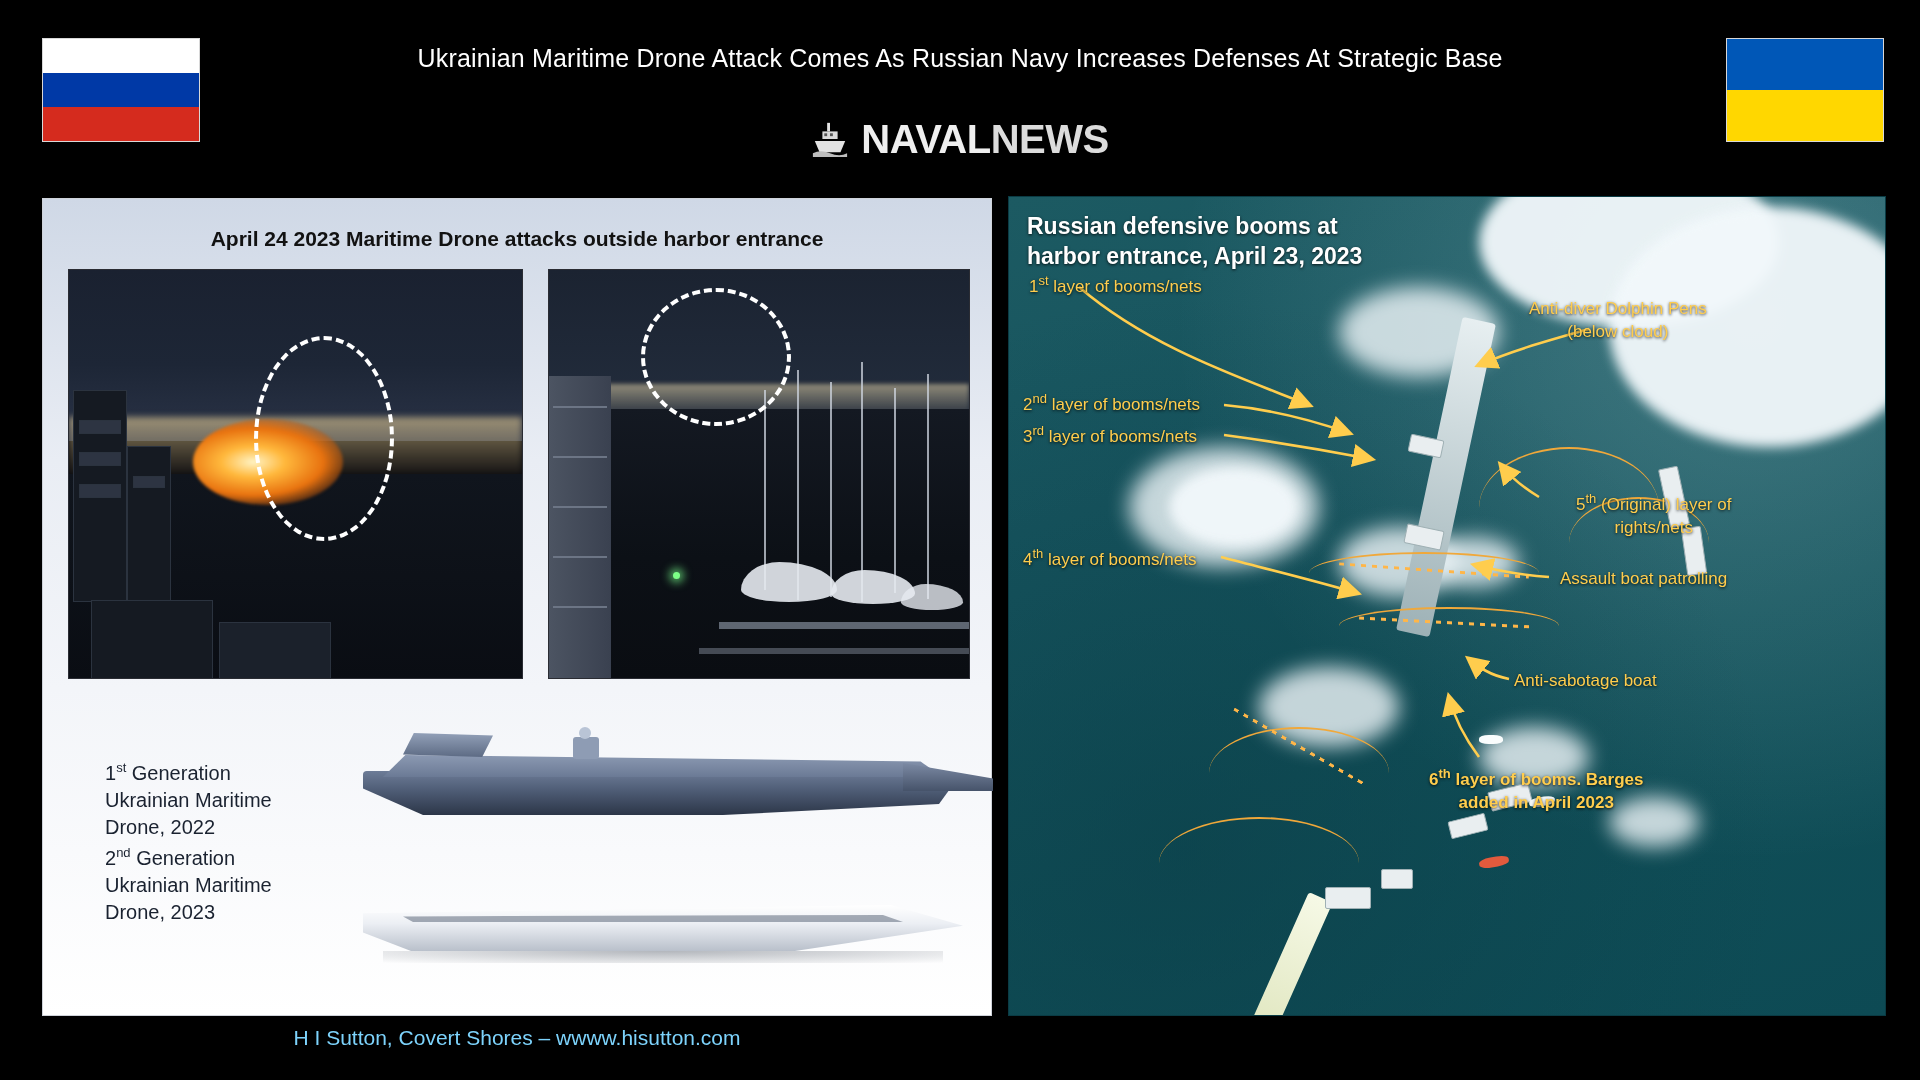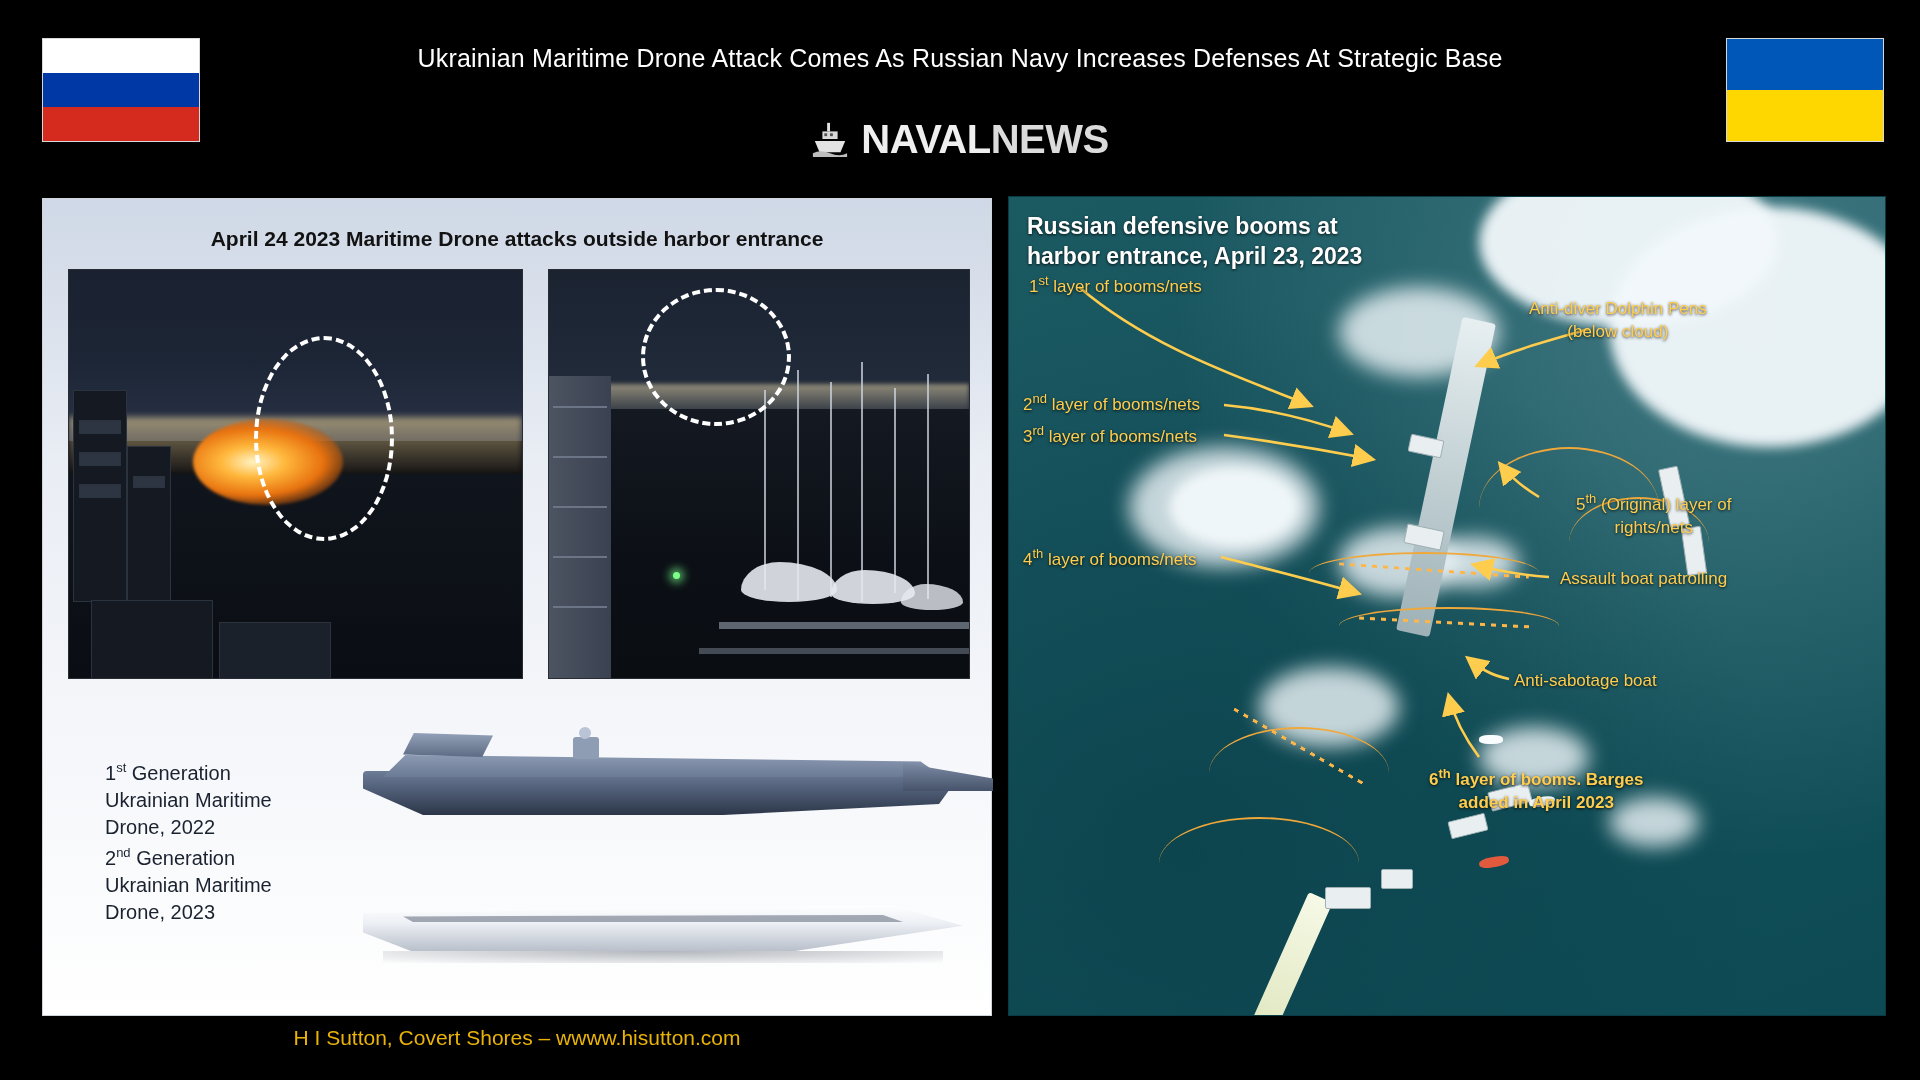--- a/index.html
+++ b/index.html
@@ -239,21 +239,21 @@
     position: absolute; left: 40px; top: 92px; width: 560px; height: 12px;
     background: radial-gradient(ellipse at 50% 0%, rgba(40,50,65,0.35), rgba(0,0,0,0));
   }
 
   #credit {
     position: absolute;
     left: 42px;
     top: 1026px;
     width: 950px;
     text-align: center;
-    color: #eab308;
+    color: #7dd3fc;
     font-size: 21px;
   }
 
   
   #right-panel {
     position: absolute;
     left: 1008px;
     top: 196px;
     width: 878px;
     height: 820px;

